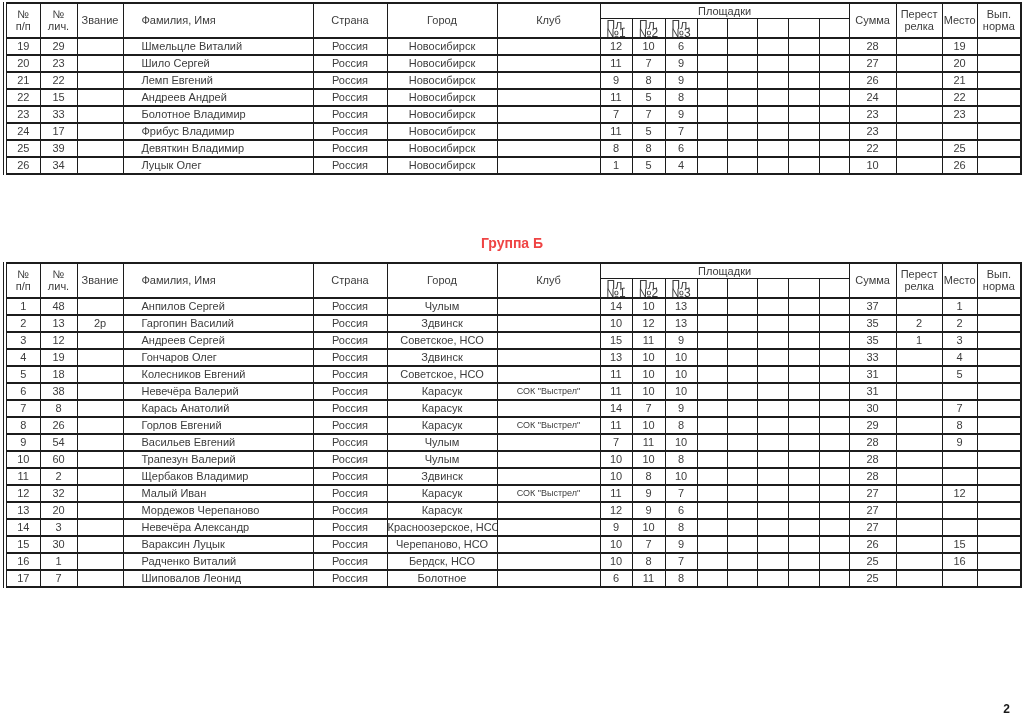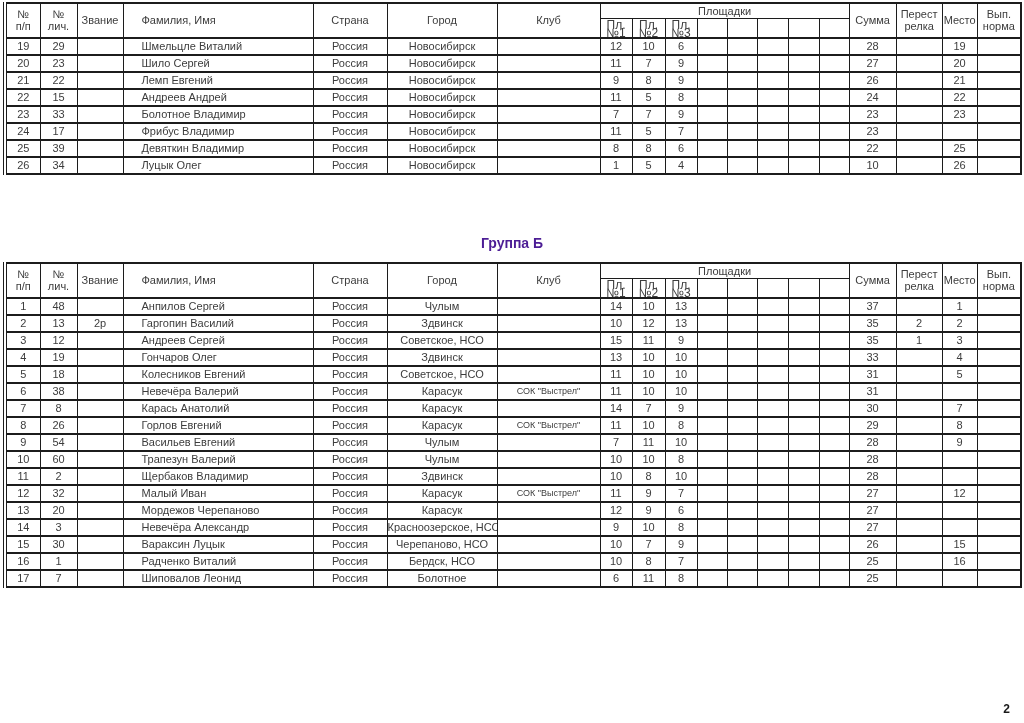--- a/index.html
+++ b/index.html
@@ -24,21 +24,21 @@
   thead tr.h-sub { height:18px; }
   thead th.sub {
     font-size:12px; line-height:8px; vertical-align:top; padding-top:2px;
   }
   tbody tr { height:17px; }
   tbody td { border-top-width:2px; border-bottom-width:2px; }
   td.c-name, th.h-left { text-align:left; padding-left:18px; }
   td.c-club { font-size:9px; }
   .group-title {
     position:absolute; top:235px; left:0; width:1024px;
-    text-align:center; font-size:14px; font-weight:bold; color:#4c1d95;
+    text-align:center; font-size:14px; font-weight:bold; color:#ef4444;
   }
   .page-number {
     position:absolute; top:702px; right:14px;
     font-size:12px; font-weight:bold; color:#1a1a1a;
   }
 </style>
 </head>
 <body>
 
 <table class="results" id="tableA">

